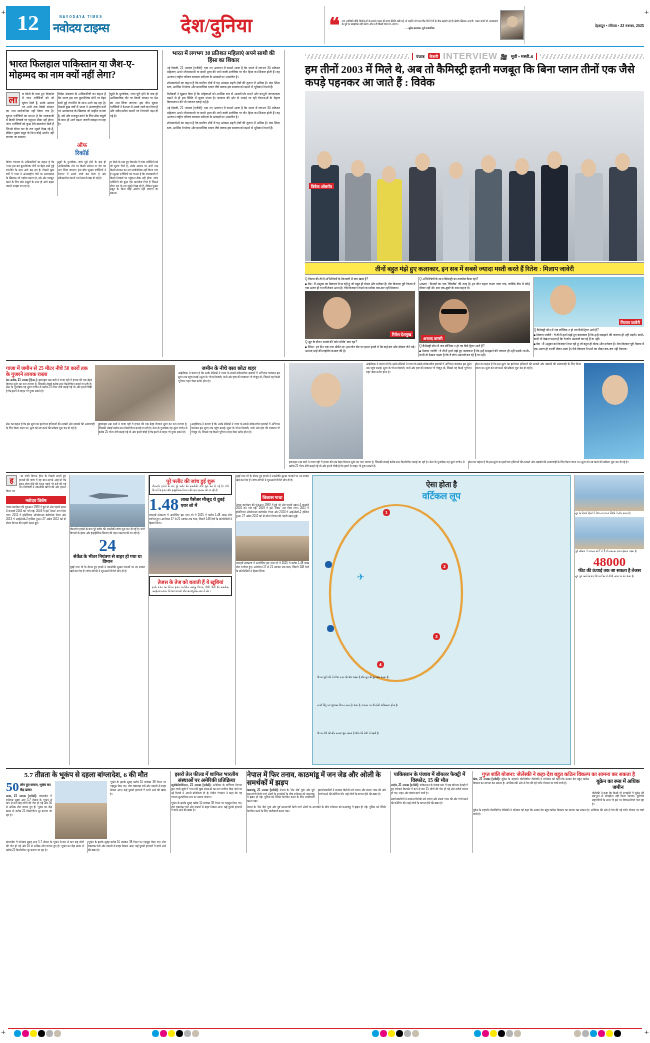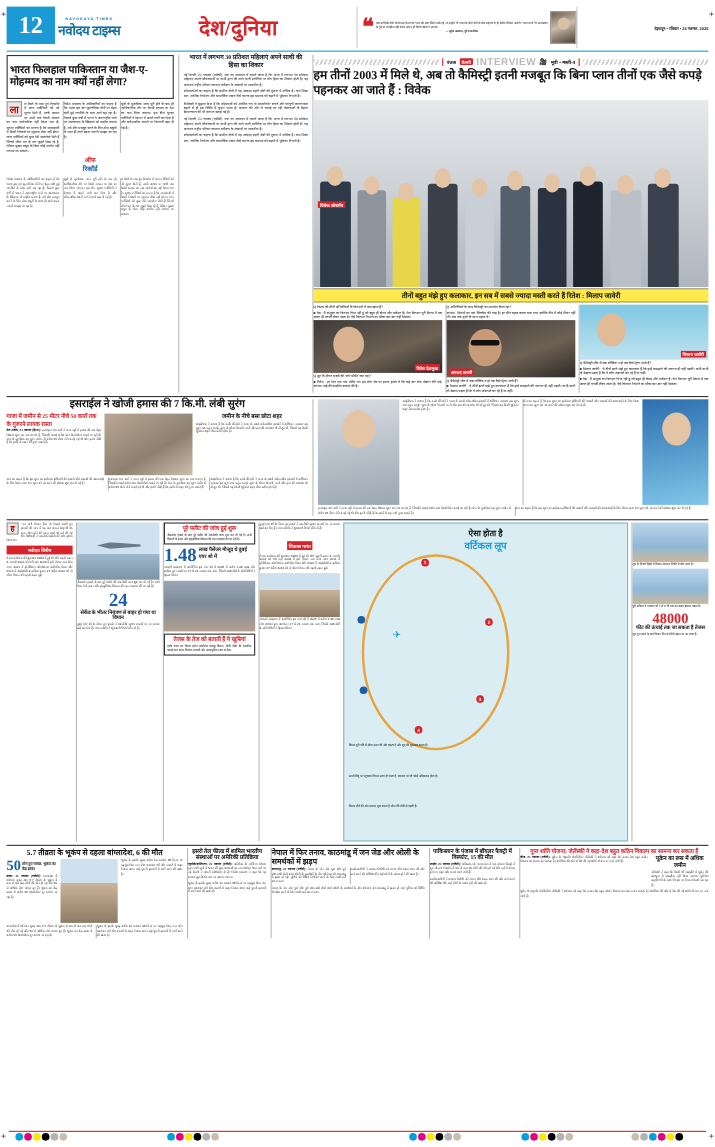--- a/index.html
+++ b/index.html
@@ -191,21 +191,21 @@
 
     <div class="col-b col-rule" style="padding-left:4px">
       <div class="kicker-center">भारत में लगभग 30 प्रतिशत महिलाएं अपने साथी की हिंसा का शिकार</div>
       <div class="body-copy mt2">नई दिल्ली, 21 नवम्बर (एजेंसी): एक नए अध्ययन में सामने आया है कि भारत में लगभग 30 प्रतिशत महिलाएं अपने जीवनसाथी या साथी द्वारा की जाने वाली शारीरिक या यौन हिंसा का शिकार होती हैं। यह अध्ययन राष्ट्रीय परिवार स्वास्थ्य सर्वेक्षण के आंकड़ों पर आधारित है।</div>
       <div class="body-copy mt2">शोधकर्ताओं का कहना है कि ग्रामीण क्षेत्रों में यह आंकड़ा शहरी क्षेत्रों की तुलना में अधिक है। कम शिक्षा स्तर, आर्थिक निर्भरता और सामाजिक दबाव जैसे कारक इस समस्या को बढ़ाने में भूमिका निभाते हैं।</div>
       <div class="body-copy mt2">विशेषज्ञों ने सुझाव दिया है कि महिलाओं को आर्थिक रूप से आत्मनिर्भर बनाने और कानूनी जागरूकता बढ़ाने से ही इस स्थिति में सुधार संभव है। सरकार की ओर से चलाई जा रही योजनाओं के बेहतर क्रियान्वयन की भी जरूरत बताई गई है।</div>
       <div class="body-copy mt2">नई दिल्ली, 21 नवम्बर (एजेंसी): एक नए अध्ययन में सामने आया है कि भारत में लगभग 30 प्रतिशत महिलाएं अपने जीवनसाथी या साथी द्वारा की जाने वाली शारीरिक या यौन हिंसा का शिकार होती हैं। यह अध्ययन राष्ट्रीय परिवार स्वास्थ्य सर्वेक्षण के आंकड़ों पर आधारित है।</div>
       <div class="body-copy mt2">शोधकर्ताओं का कहना है कि ग्रामीण क्षेत्रों में यह आंकड़ा शहरी क्षेत्रों की तुलना में अधिक है। कम शिक्षा स्तर, आर्थिक निर्भरता और सामाजिक दबाव जैसे कारक इस समस्या को बढ़ाने में भूमिका निभाते हैं।</div>
     </div>
 
-    <div class="col-c col-rule" style="padding-left:0">
+    <div class="col-c col-rule" style="padding-left:20px">
 
       <div class="iv-banner">
         <div class="iv-hatch"></div>
         <div class="iv-bar"></div>
         <div class="iv-tag">पंजाब</div>
         <div class="iv-tag-red">केसरी</div>
         <div class="iv-word">INTERVIEW</div>
         <div class="iv-cam">🎥</div>
         <div class="iv-movie">मूवी • मस्ती-4</div>
         <div class="iv-bar"></div>
@@ -273,21 +273,20 @@
           <div class="qa">■ मिलाप जावेरी : ये तीनों इतने मंझे हुए कलाकार हैं कि इन्हें समझाने की जरूरत ही नहीं पड़ती। कभी-कभी तो देखना पड़ता है कि ये लोग अंडरप्ले कर रहे हैं या नहीं।</div>
           <div class="qa mt1">■ वेद्य : मैं अंशुका का किरदार निभा रही हूं जो बहुत ही बोल्ड और मजेदार है। मेरा किरदार पूरी फिल्म में एक अलग ही एनर्जी लेकर आता है। ऐसे किरदार निभाने का मौका बार-बार नहीं मिलता।</div>
         </div>
       </div>
     </div>
   </div>
 
   <div class="rule-thin" style="margin-top:3px"></div>
   <div style="display:flex; gap:4px; margin-top:2px;">
     <div style="width:274px;">
-      <h2 class="head-lg center">इसराईल ने खोजी हमास की 7 कि.मी. लंबी सुरंग</h2>
       <div style="display:flex; gap:3px; margin-top:2px;">
         <div style="width:86px">
           <h3 class="head-sm red">गाजा में जमीन से 25 मीटर नीचे 50 कारों तक के गुजरने लायक रास्ता</h3>
           <div class="body-copy sm mt1"><span class="bold">तेल अवीव, 21 नवम्बर (हि.स.):</span>
             <span>इजराइल रक्षा बलों ने गाजा पट्टी में हमास की एक बेहद विशाल सुरंग का पता लगाया है, जिसकी लंबाई करीब सात किलोमीटर बताई जा रही है। सेना के मुताबिक यह सुरंग जमीन से करीब 25 मीटर नीचे बनाई गई थी और इतनी चौड़ी है कि इसमें से वाहन भी गुजर सकते हैं।</span></div>
         </div>
         <div class="ph rubble" style="width:80px; height:56px;"></div>
         <div style="flex:1">
           <h3 class="head-sm center">जमीन के नीचे बसा छोटा शहर</h3>
           <div class="body-copy sm mt1">आईडीएफ ने बताया है कि उनके सैनिकों ने गाजा के सबसे संवेदनशील इलाकों में अभियान चलाकर इस सुरंग तक पहुंच बनाई। सुरंग के भीतर बिजली, पानी और हवा की व्यवस्था भी मौजूद थी, जिससे यह किसी भूमिगत शहर जैसा प्रतीत होता है।</div>

